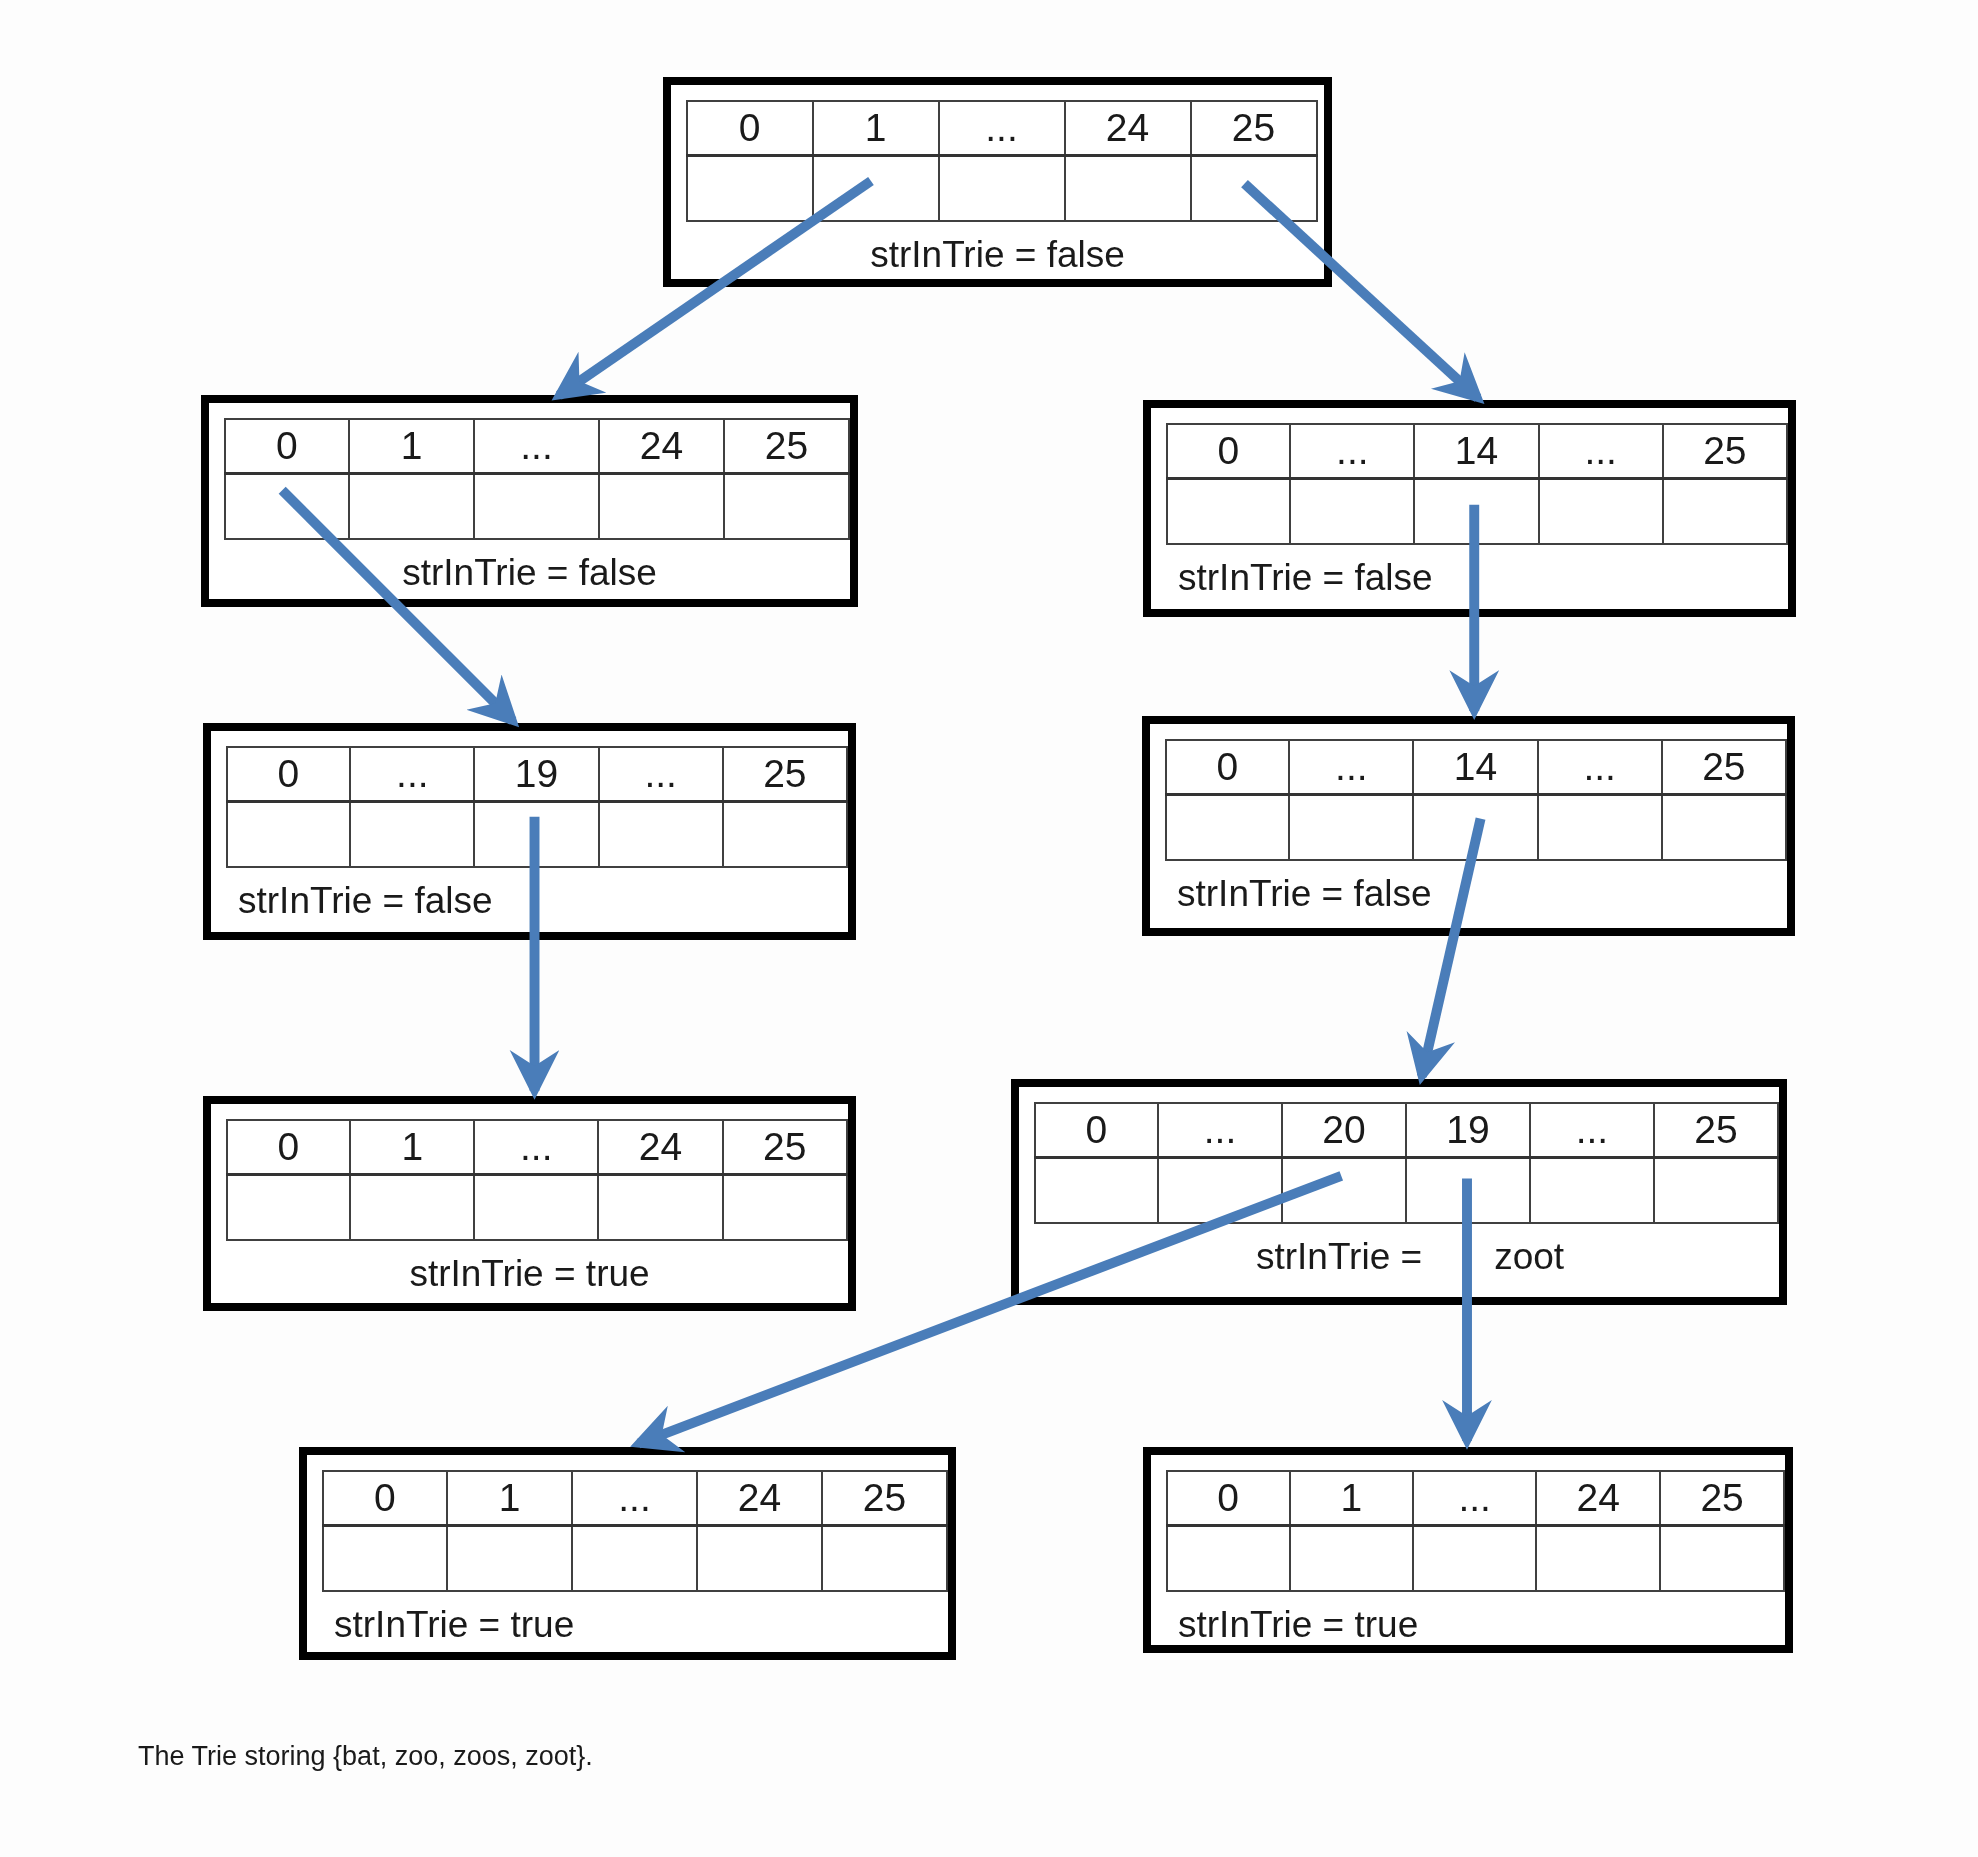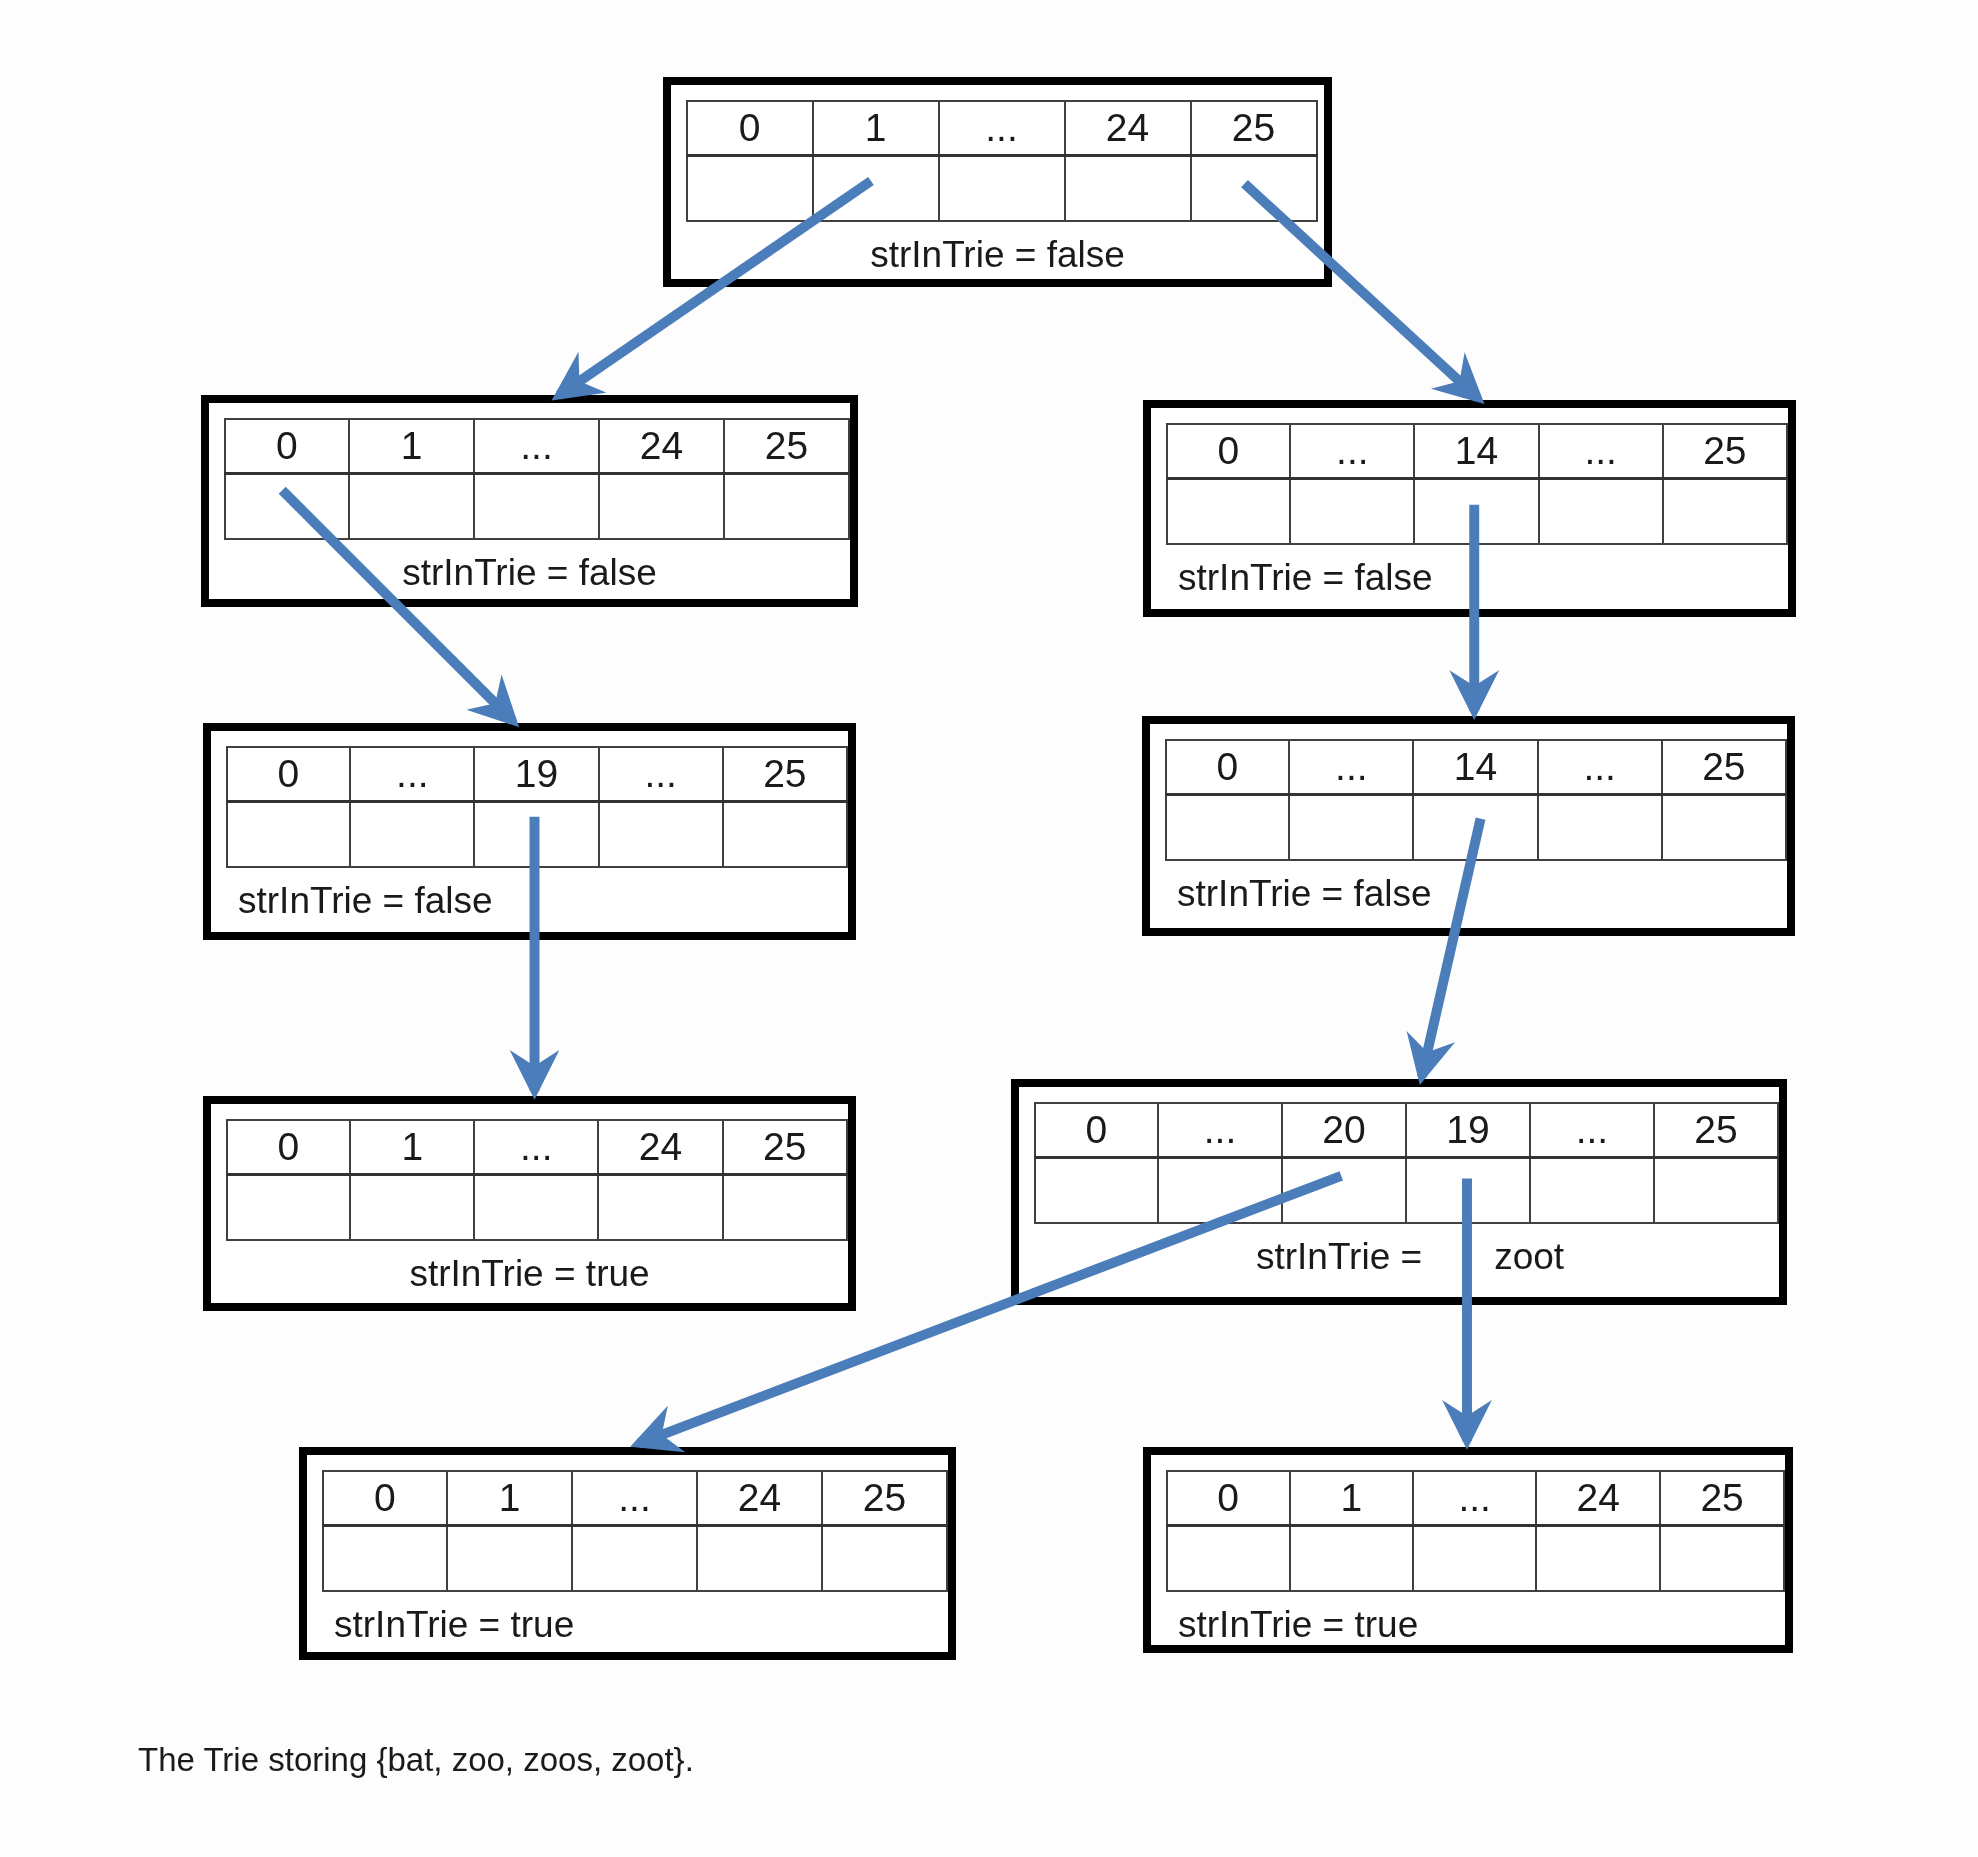--- a/index.html
+++ b/index.html
@@ -13,21 +13,21 @@
   tr.idx td{height:52px;border-bottom:3.6px solid #333;}
   tr.slots td{height:63px;}
   .status{font-size:37px;margin-top:12.7px;white-space:nowrap;text-align:center;}
   .status.center{text-align:center;}
   .status.left{text-align:left;padding-left:27px;}
   .status.split{display:flex;justify-content:center;gap:72px;transform:translateX(11px);}
 
   #arrow-layer{position:absolute;left:0;top:0;width:1978px;height:1857px;
                pointer-events:none;z-index:5;}
 
-  #caption{position:absolute;left:138px;top:1741px;font-size:33px;white-space:nowrap;}
+  #caption{position:absolute;left:138px;top:1741px;font-size:27px;white-space:nowrap;}
 </style>
 </head>
 <body>
 
 <div id="stage">
 
   <div class="node" style="left:663px;top:77px;width:669px;height:210px">
     <table class="cells">
       <tbody>
           <tr class="idx">

